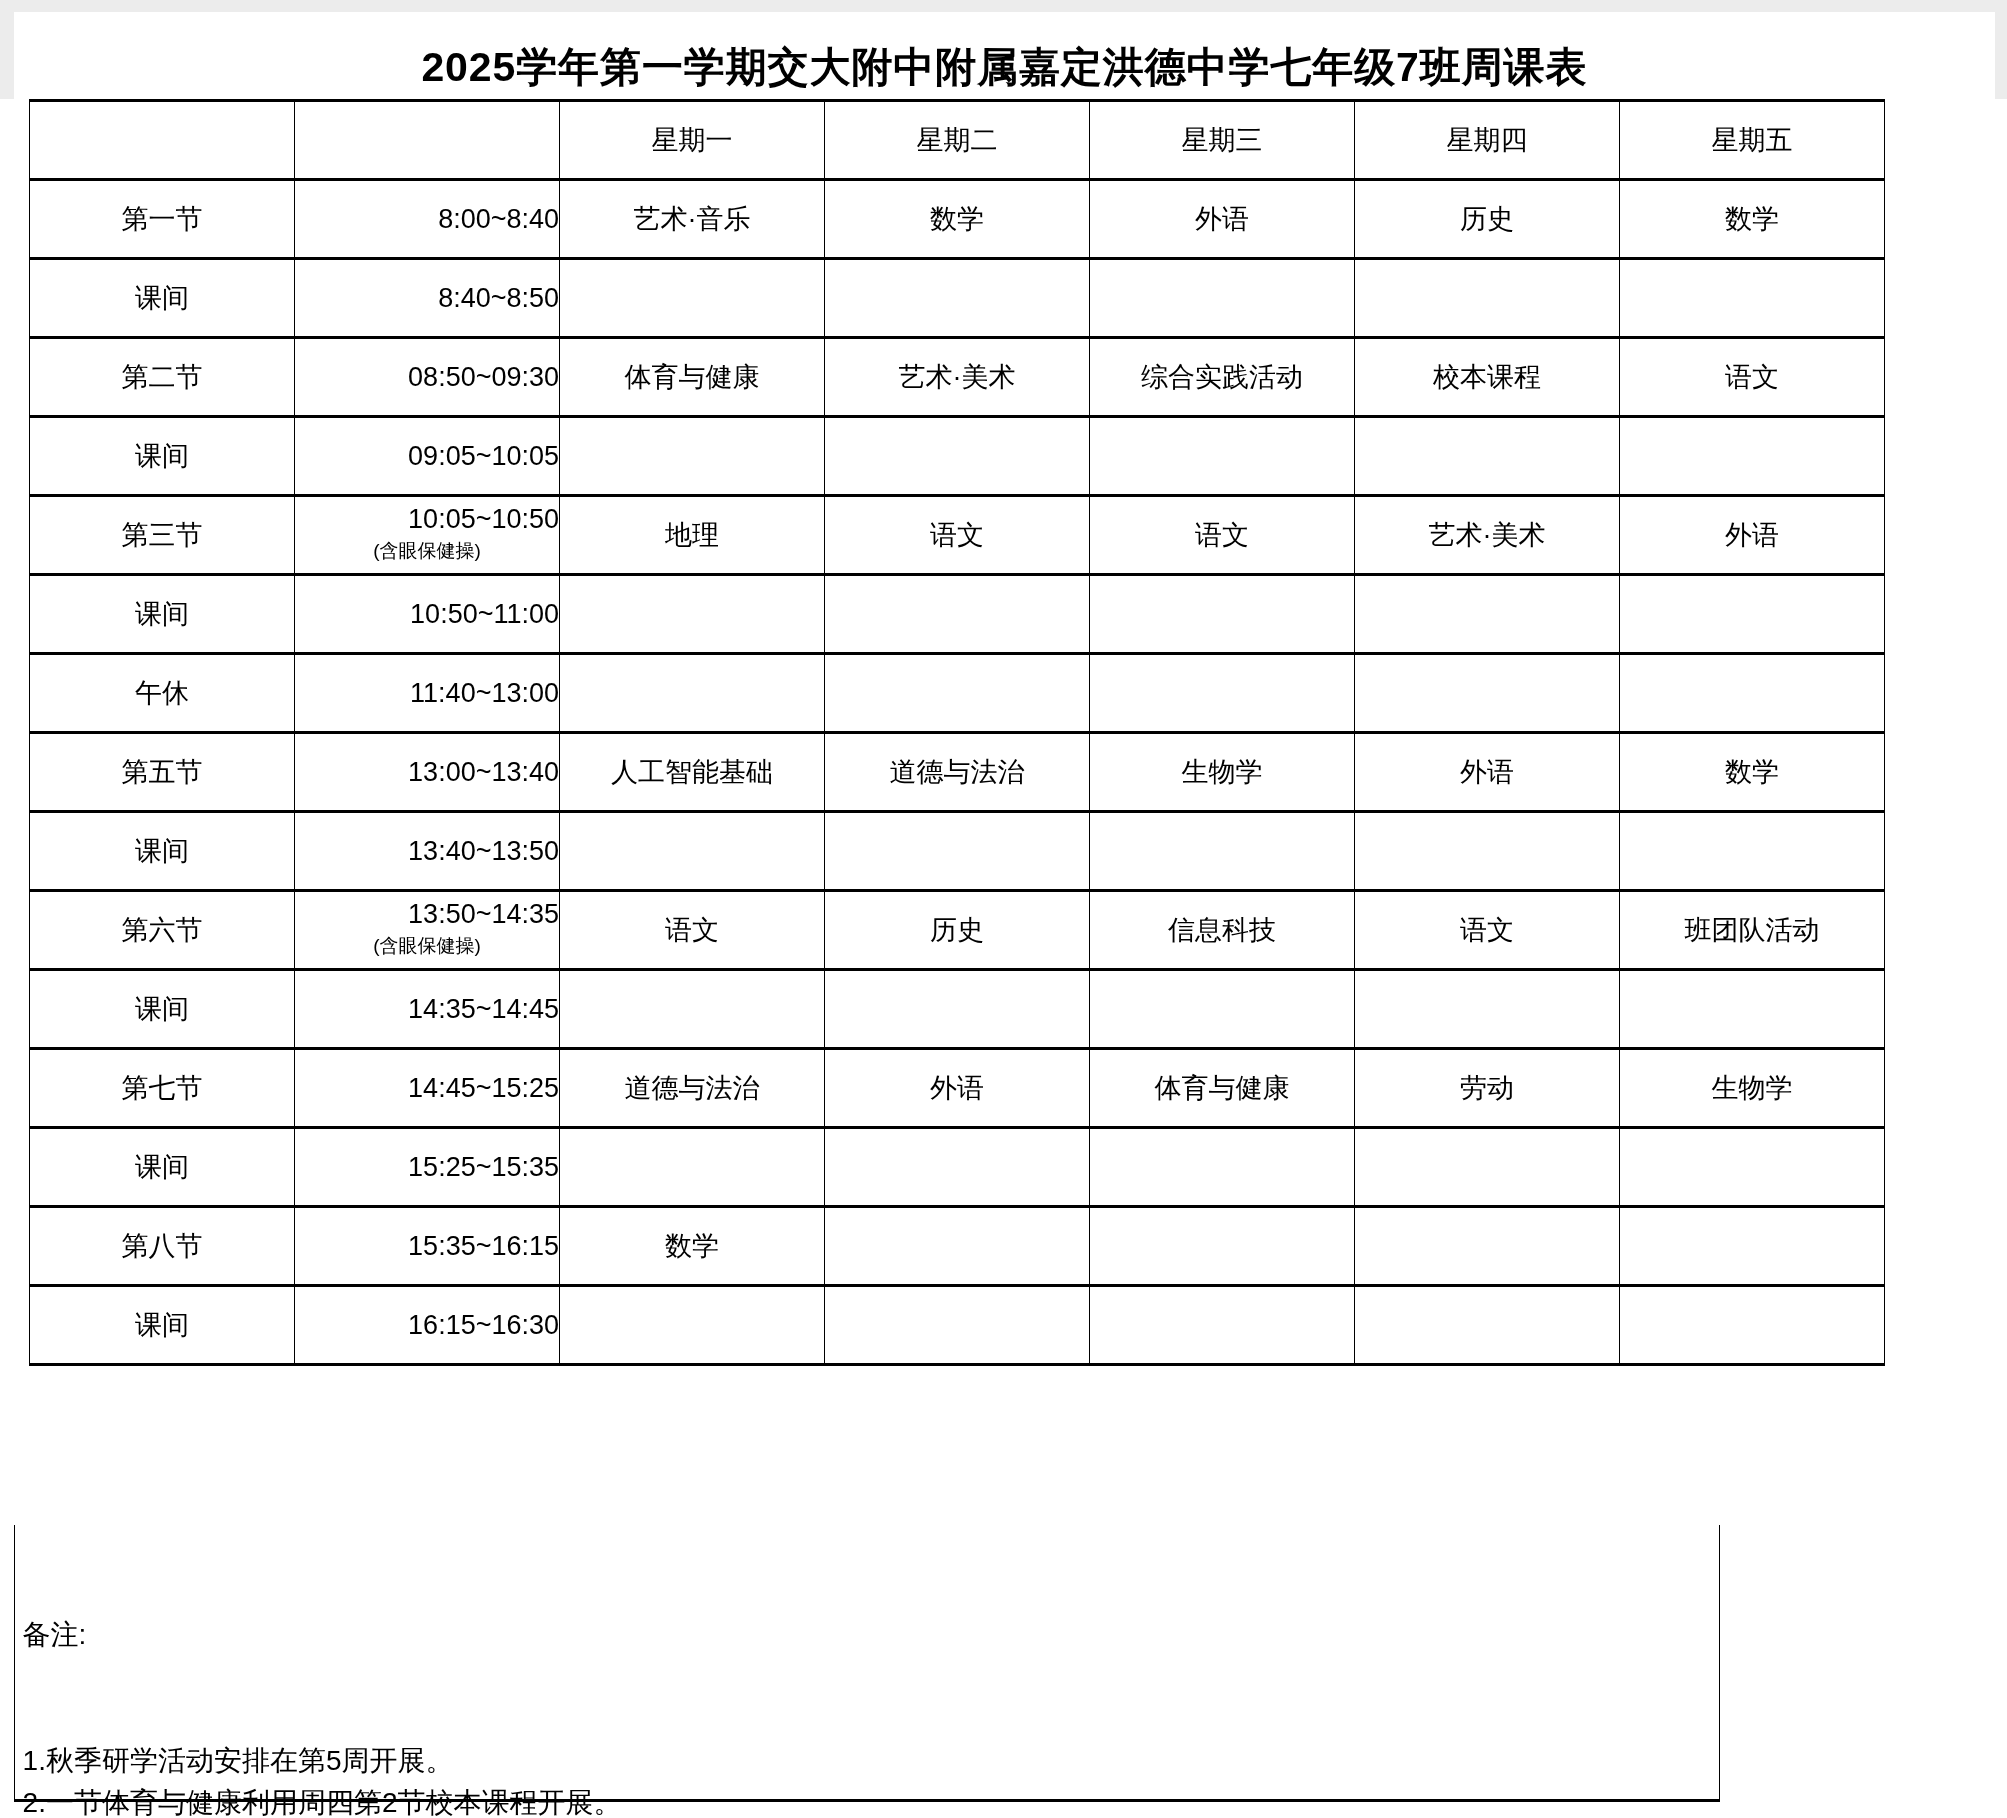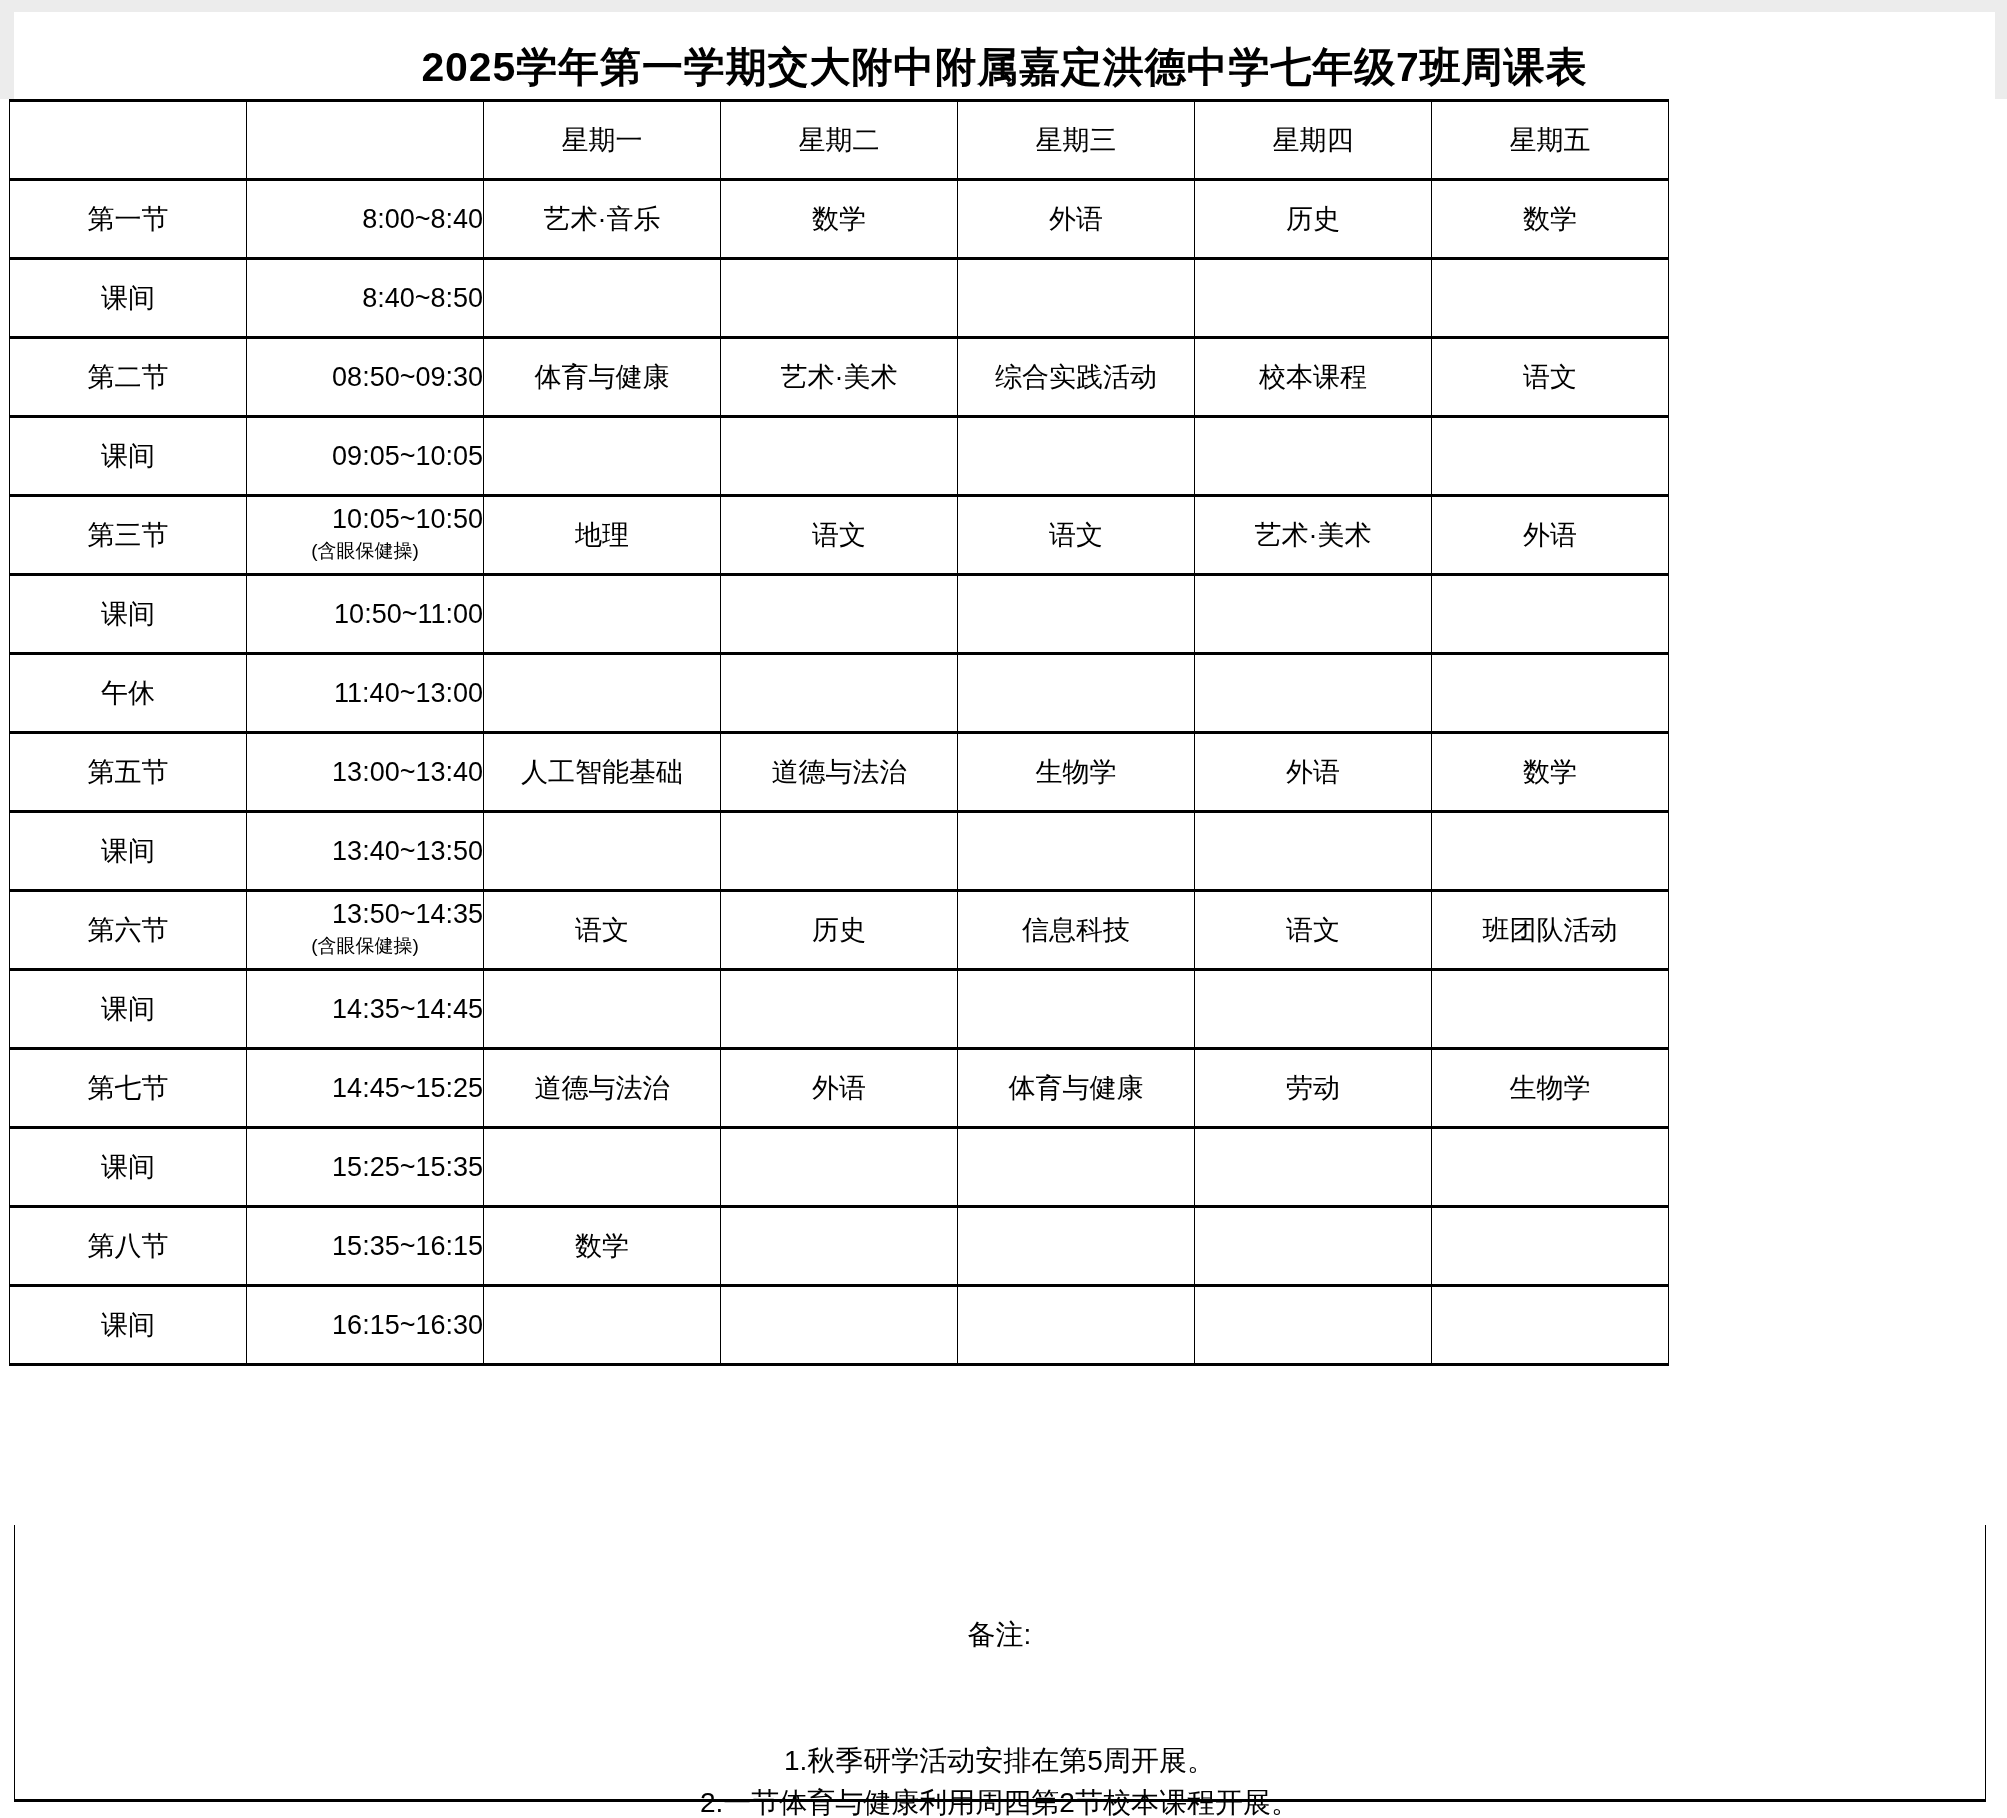--- a/index.html
+++ b/index.html
@@ -11,36 +11,36 @@
   .margin-strip{position:absolute;background:#ececec;}
   .margin-top{left:0;top:0;width:2007px;height:11.7px;}
   .margin-left{left:0;top:11.7px;width:14.4px;height:87px;}
   .margin-right{left:1995px;top:11.7px;width:12.6px;height:87px;}
   .page-title{
     position:absolute;left:14.4px;top:11.7px;width:1980px;height:111px;
     display:flex;align-items:center;justify-content:center;
     font-size:41px;font-weight:bold;letter-spacing:0.9px;
   }
   table.timetable{
-    position:absolute;left:9px;top:99px;width:1660px;
+    position:absolute;left:29px;top:99px;width:1856px;
     border-collapse:collapse;table-layout:fixed;
   }
   table.timetable th,table.timetable td{
     border:1.8px solid #000;border-top-width:3.6px;border-bottom-width:3.6px;
     text-align:center;vertical-align:middle;
     font-size:27px;font-weight:normal;padding:0;overflow:hidden;
   }
   table.timetable tr{height:79px;}
   .time-note{font-size:19px;line-height:32px;}
   .time-main{line-height:32px;text-align:right;}
   .notes{
-    position:absolute;left:14.4px;top:1525px;width:1972px;height:277px;
+    position:absolute;left:14.4px;top:1525px;width:1706px;height:277px;
     border-left:1.8px solid #000;border-right:1.8px solid #000;border-bottom:3.6px solid #000;
     box-sizing:border-box;padding:5.4px 9px 0 7.2px;
-    font-size:28px;line-height:42px;white-space:pre-wrap;text-align:center;
+    font-size:28px;line-height:42px;white-space:pre-wrap;
   }
   .note-line{white-space:pre-wrap;}
 </style>
 </head>
 <body>
 
 <div class="margin-strip margin-top"></div>
 <div class="margin-strip margin-left"></div>
 <div class="margin-strip margin-right"></div>
 

